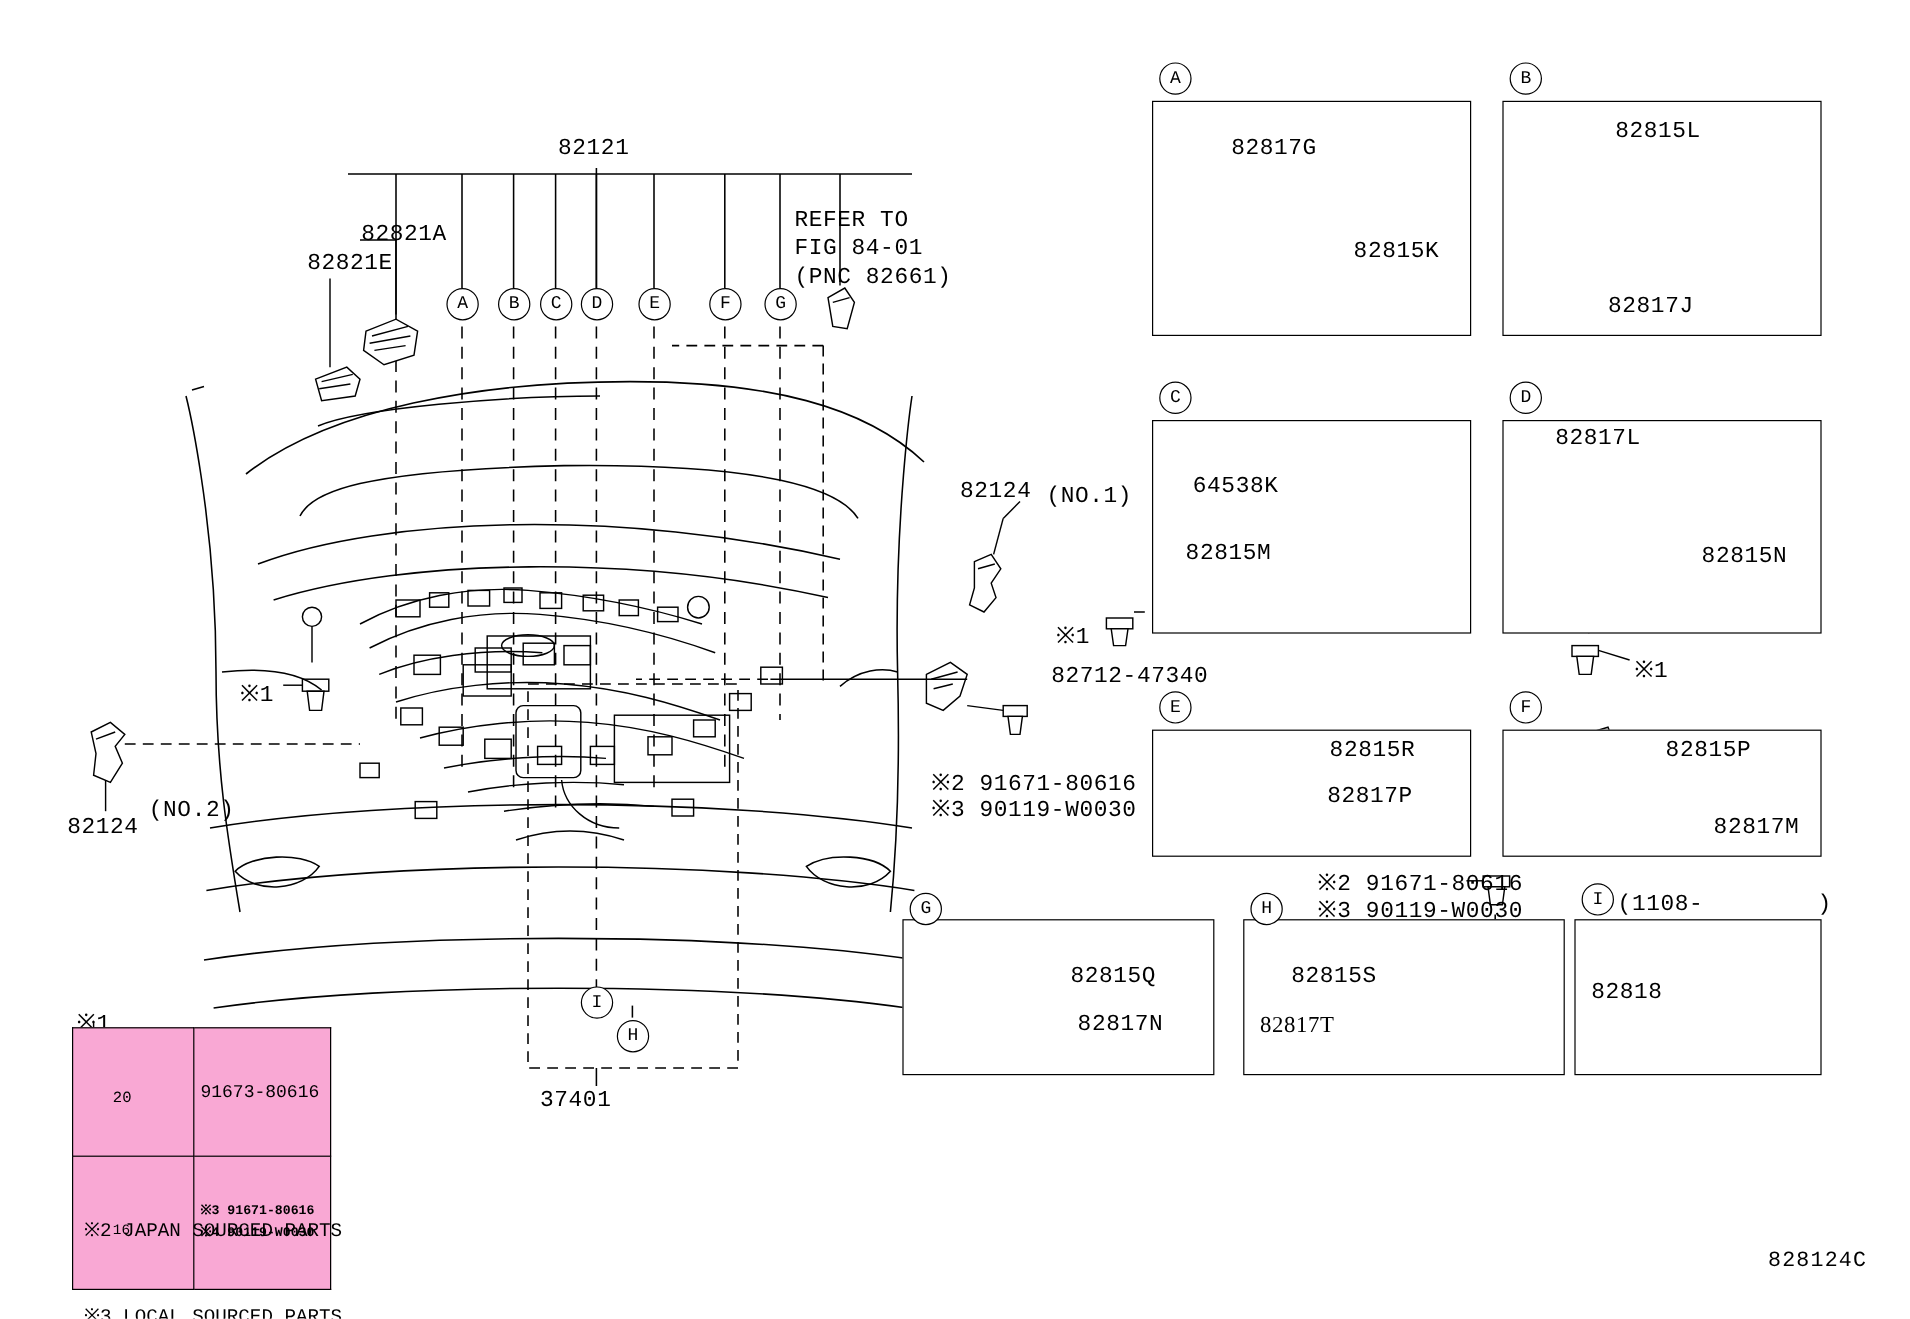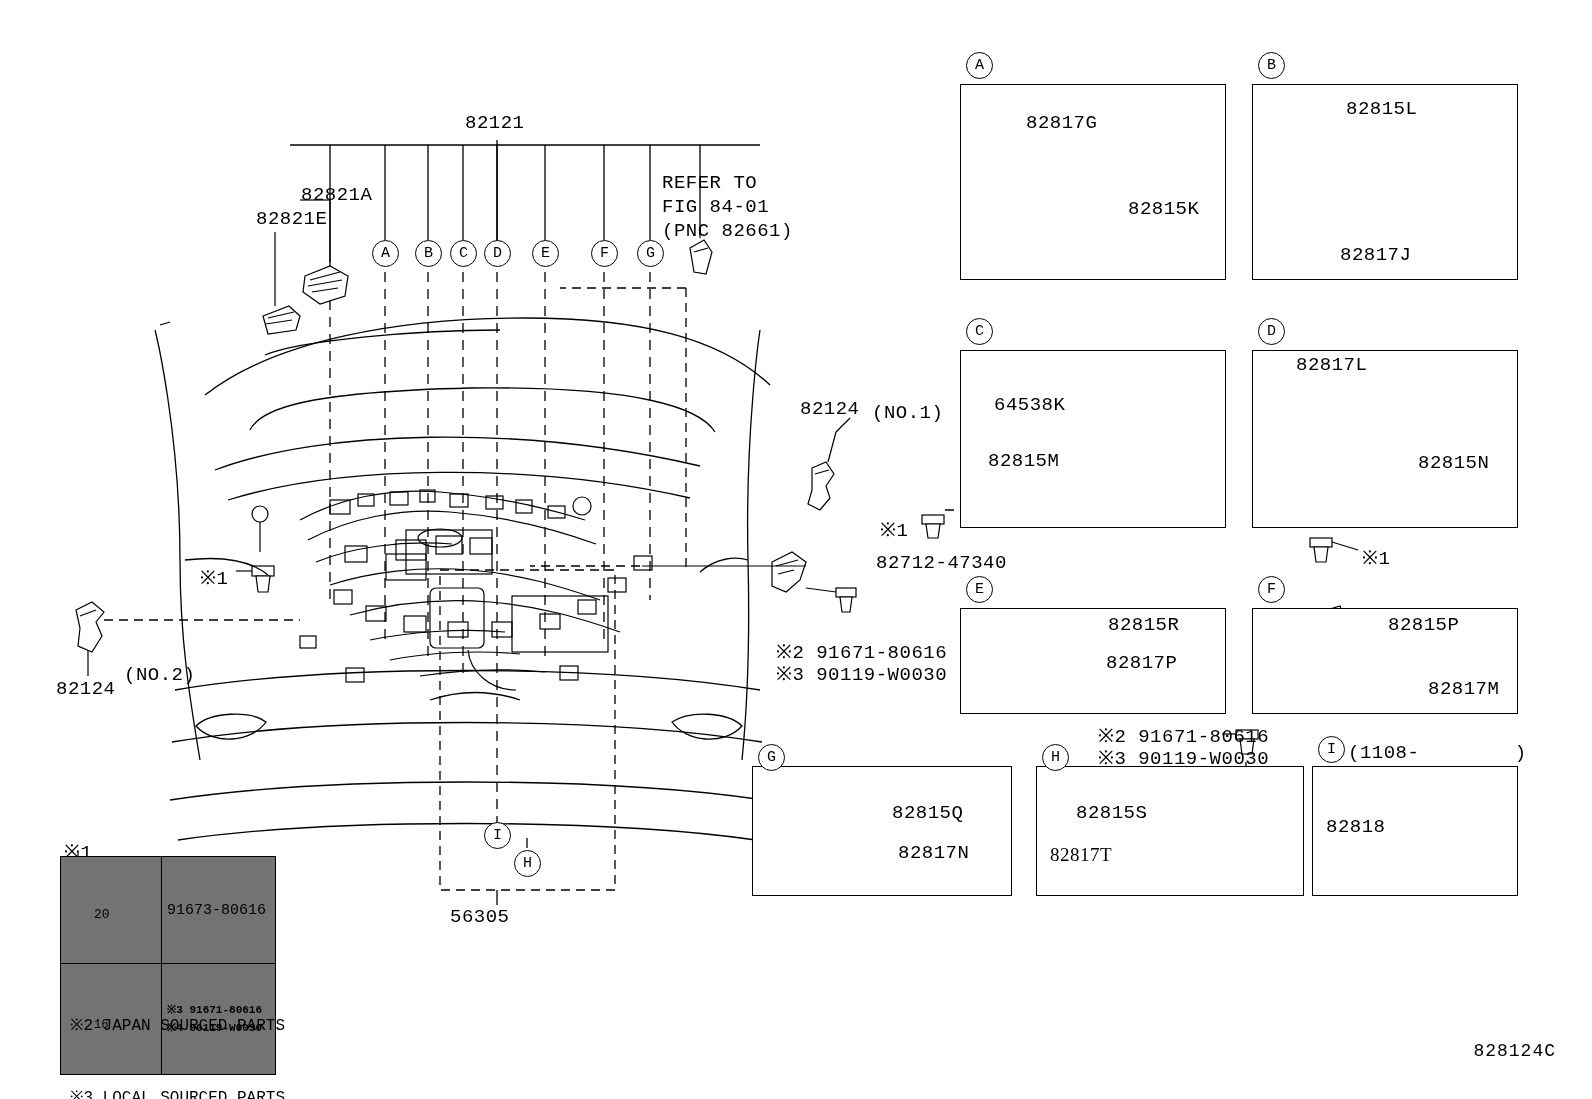--- a/index.html
+++ b/index.html
@@ -54,21 +54,21 @@
     position: absolute;
     left: 0; top: 0;
     width: 1592px;
     height: 1099px;
     pointer-events: none;
   }
   .tbl {
     position: absolute;
     border: 1.4px solid #000;
     border-collapse: collapse;
-    background: #737373;
+    background: #f9a8d4;
   }
   .tbl td {
     border: 1.2px solid #000;
     font-family: "Liberation Mono", monospace;
     font-size: 15px;
     padding: 2px 5px;
     vertical-align: middle;
     white-space: pre;
   }
   .code {
@@ -385,21 +385,21 @@
   <div class="circ" style="left:637px; top:240px;">G</div>
 
   <div class="circ" style="left:484px; top:822px;">I</div>
   <div class="circ" style="left:514px; top:850px;">H</div>
 
   <div class="lbl" style="left:800px; top:398px;">82124</div>
   <div class="lbl sm" style="left:872px; top:402px;">(NO.1)</div>
   <div class="lbl" style="left:56px; top:678px;">82124</div>
   <div class="lbl sm" style="left:124px; top:664px;">(NO.2)</div>
   <div class="lbl" style="left:876px; top:552px;">82712-47340</div>
-  <div class="lbl" style="left:450px; top:906px;">56305</div>
+  <div class="lbl" style="left:450px; top:906px;">37401</div>
 
   <div class="lbl sm" style="left:200px; top:564px;">※1</div>
   <div class="lbl sm" style="left:776px; top:638px;">※2 91671-80616</div>
   <div class="lbl sm" style="left:776px; top:660px;">※3 90119-W0030</div>
 
   <div class="box" style="left:960px; top:84px; width:264px; height:194px;"></div>
   <div class="circ" style="left:966px; top:52px;">A</div>
   <div class="lbl" style="left:1026px; top:112px;">82817G</div>
   <div class="lbl" style="left:1128px; top:198px;">82815K</div>
 

